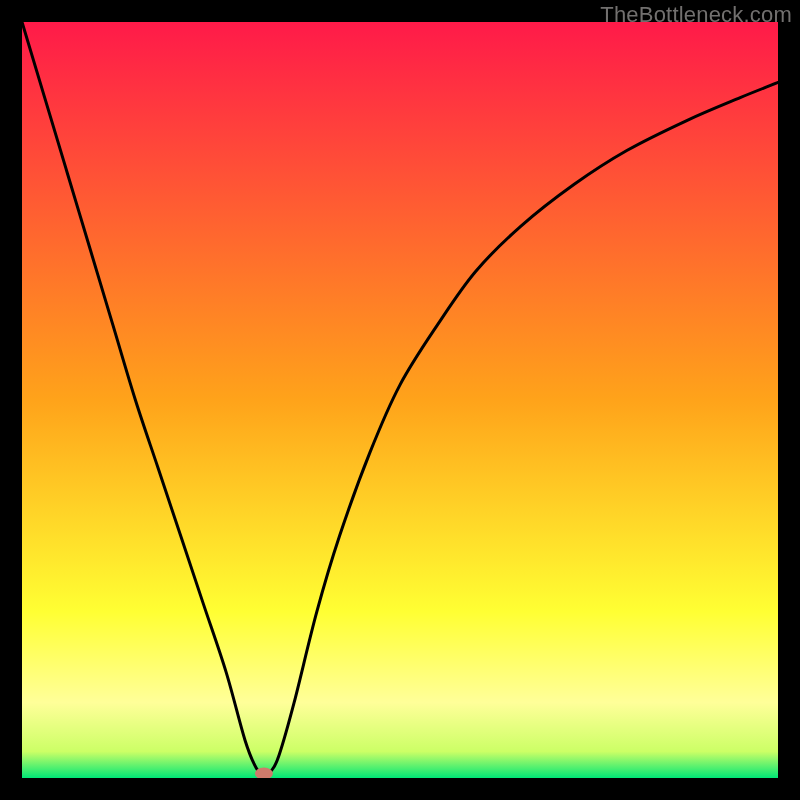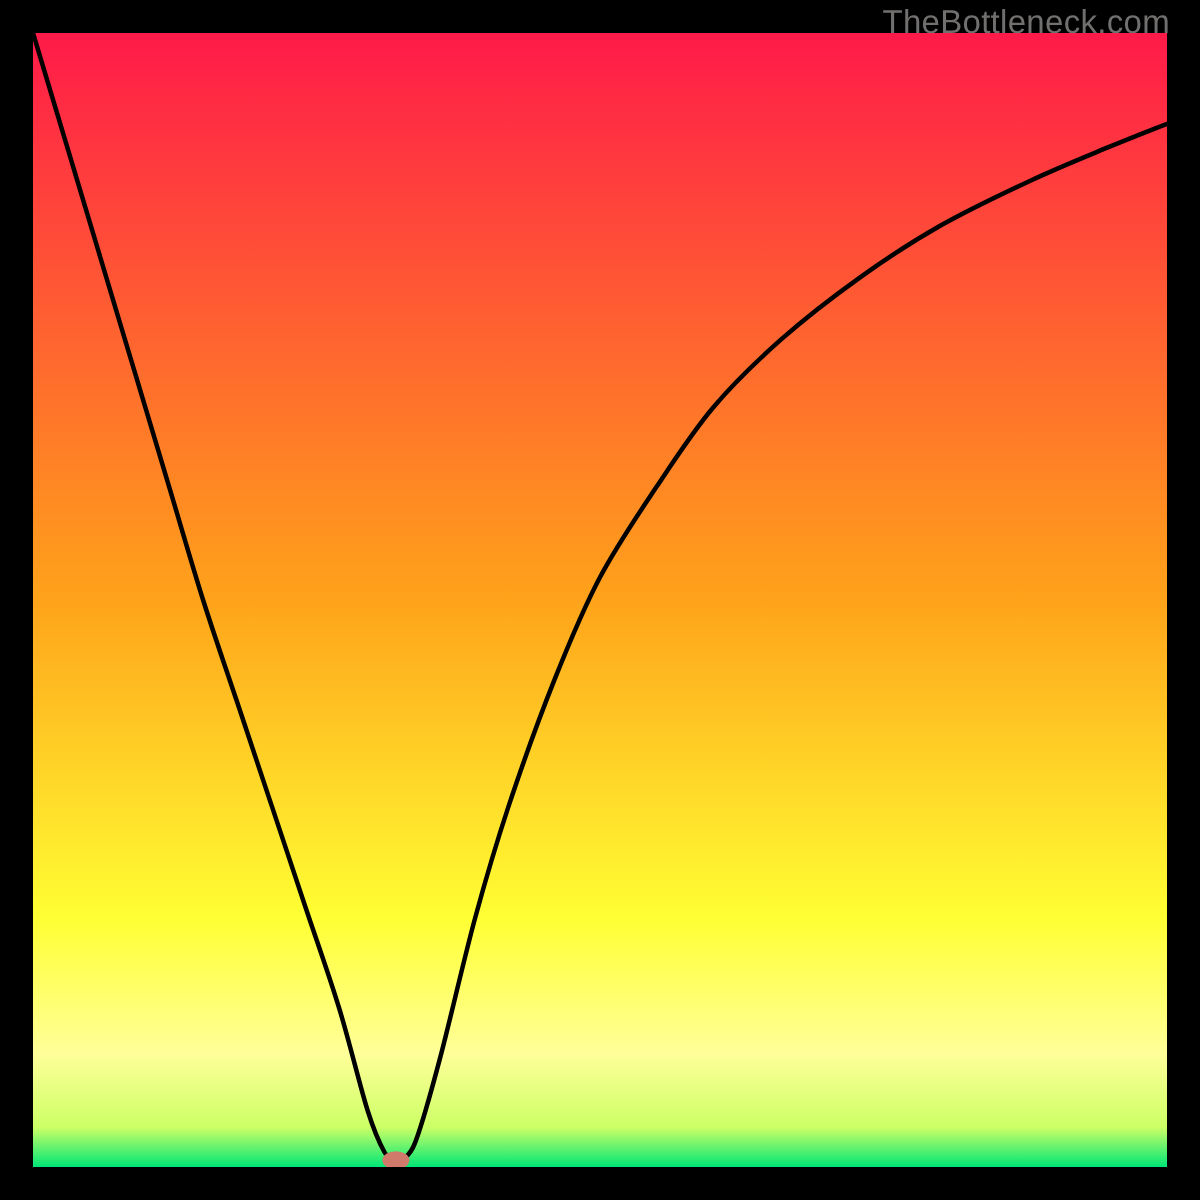--- a/index.html
+++ b/index.html
@@ -21,21 +21,21 @@
   .plot-area {
     position: absolute;
     left: 0;
     top: 0;
     width: 756px;
     height: 756px;
   }
   .watermark {
     position: absolute;
     top: 2px;
-    right: 20px;
+    right: 8px;
     font-family: Arial, Helvetica, sans-serif;
     font-size: 22px;
     font-weight: 500;
     color: #72706f;
     letter-spacing: 0.2px;
   }
 </style>
 </head>
 <body>
 

